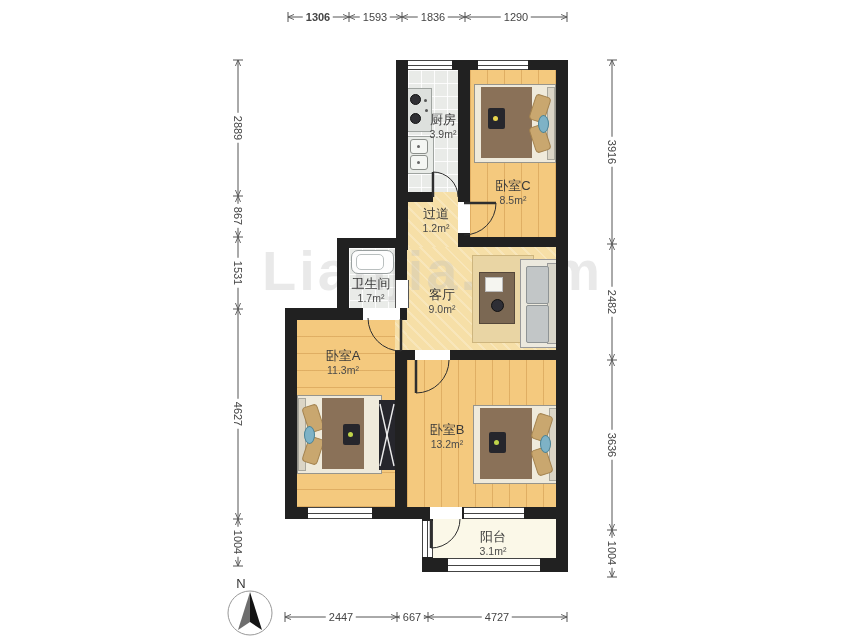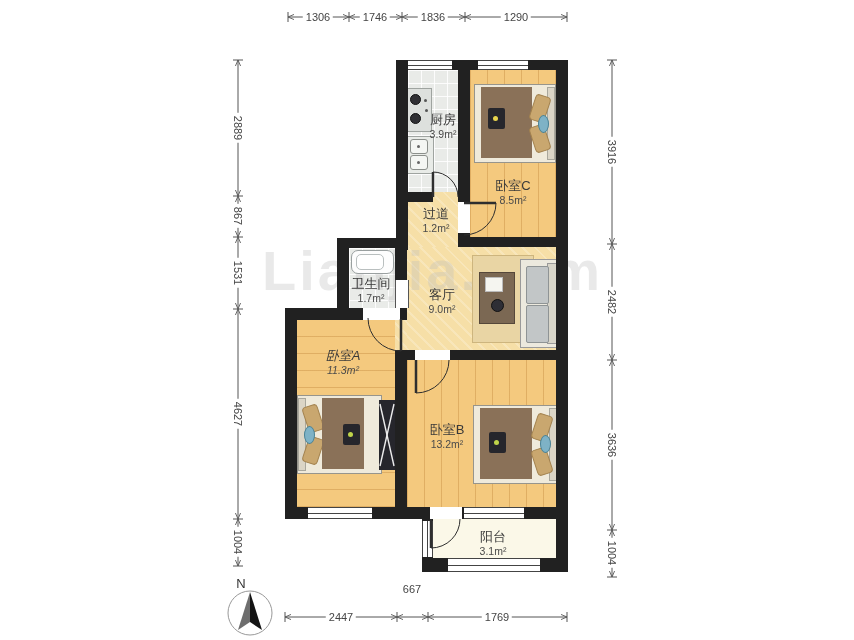--- a/index.html
+++ b/index.html
@@ -261,48 +261,48 @@
       <span class="rarea">1.2m²</span>
   </div>
   <div class="rlabel" style="left:371px;top:291px;">
     <span class="rname">卫生间</span>
       <span class="rarea">1.7m²</span>
   </div>
   <div class="rlabel" style="left:442px;top:302px;">
     <span class="rname">客厅</span>
       <span class="rarea">9.0m²</span>
   </div>
-  <div class="rlabel" style="left:343px;top:363px;font-style:italic;">
+  <div class="rlabel" style="left:343px;top:363px;">
     <span class="rname">卧室A</span>
       <span class="rarea">11.3m²</span>
   </div>
   <div class="rlabel" style="left:447px;top:437px;">
     <span class="rname">卧室B</span>
       <span class="rarea">13.2m²</span>
   </div>
   <div class="rlabel" style="left:493px;top:544px;">
     <span class="rname">阳台</span>
       <span class="rarea">3.1m²</span>
   </div>
 
-  <span class="dim" style="left:318px;top:17px;">1306</span>
-  <span class="dim" style="left:375px;top:17px;">1746</span>
+  <span class="dim" style="left:318px;top:17px;font-weight:bold;">1306</span>
+  <span class="dim" style="left:375px;top:17px;">1593</span>
   <span class="dim" style="left:433px;top:17px;">1836</span>
   <span class="dim" style="left:516px;top:17px;">1290</span>
 
   <span class="dim rot" style="left:238px;top:128px;">2889</span>
   <span class="dim rot" style="left:238px;top:216px;">867</span>
   <span class="dim rot" style="left:238px;top:273px;">1531</span>
   <span class="dim rot" style="left:238px;top:414px;">4627</span>
   <span class="dim rot" style="left:238px;top:542px;">1004</span>
 
   <span class="dim rot" style="left:612px;top:152px;">3916</span>
   <span class="dim rot" style="left:612px;top:302px;">2482</span>
   <span class="dim rot" style="left:612px;top:445px;">3636</span>
   <span class="dim rot" style="left:612px;top:553px;">1004</span>
 
   <span class="dim" style="left:341px;top:617px;">2447</span>
-  <span class="dim" style="left:412px;top:589px;">667</span>
-  <span class="dim" style="left:497px;top:617px;">1769</span>
+  <span class="dim" style="left:412px;top:617px;">667</span>
+  <span class="dim" style="left:497px;top:617px;">4727</span>
 
   <div id="north-label" style="left:241px;top:576px;">N</div>
 
 </div>
 
 </body></html>

